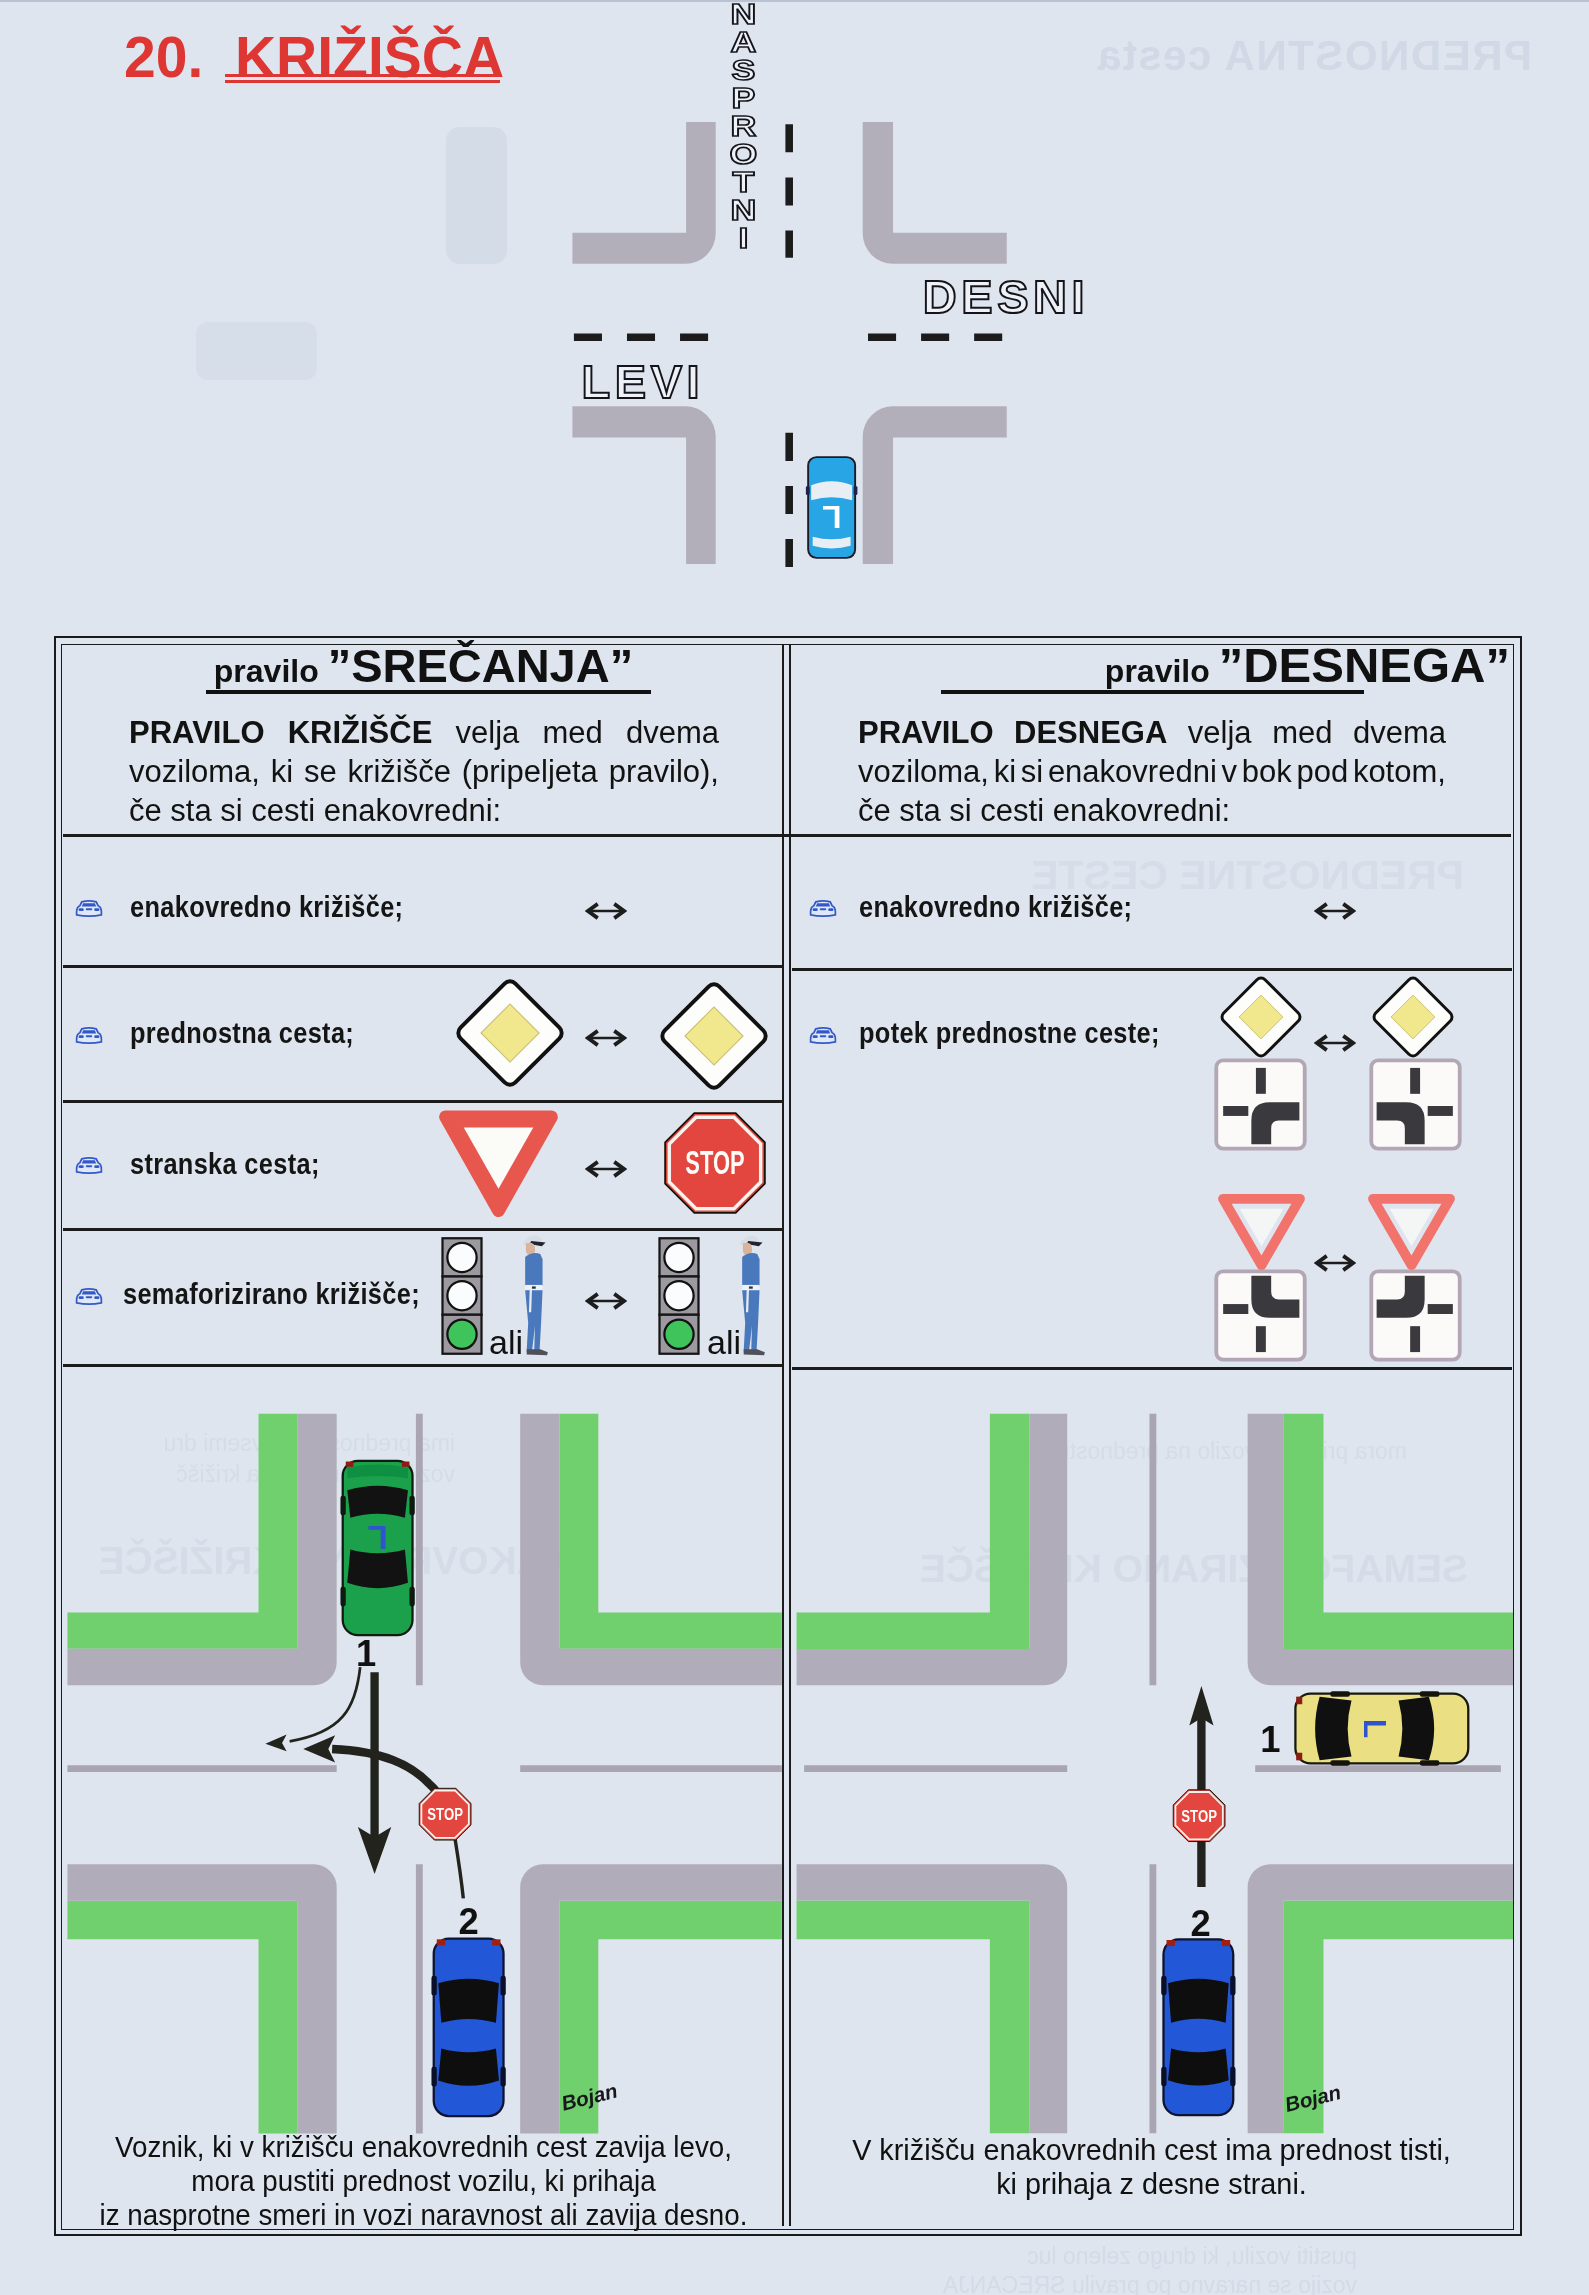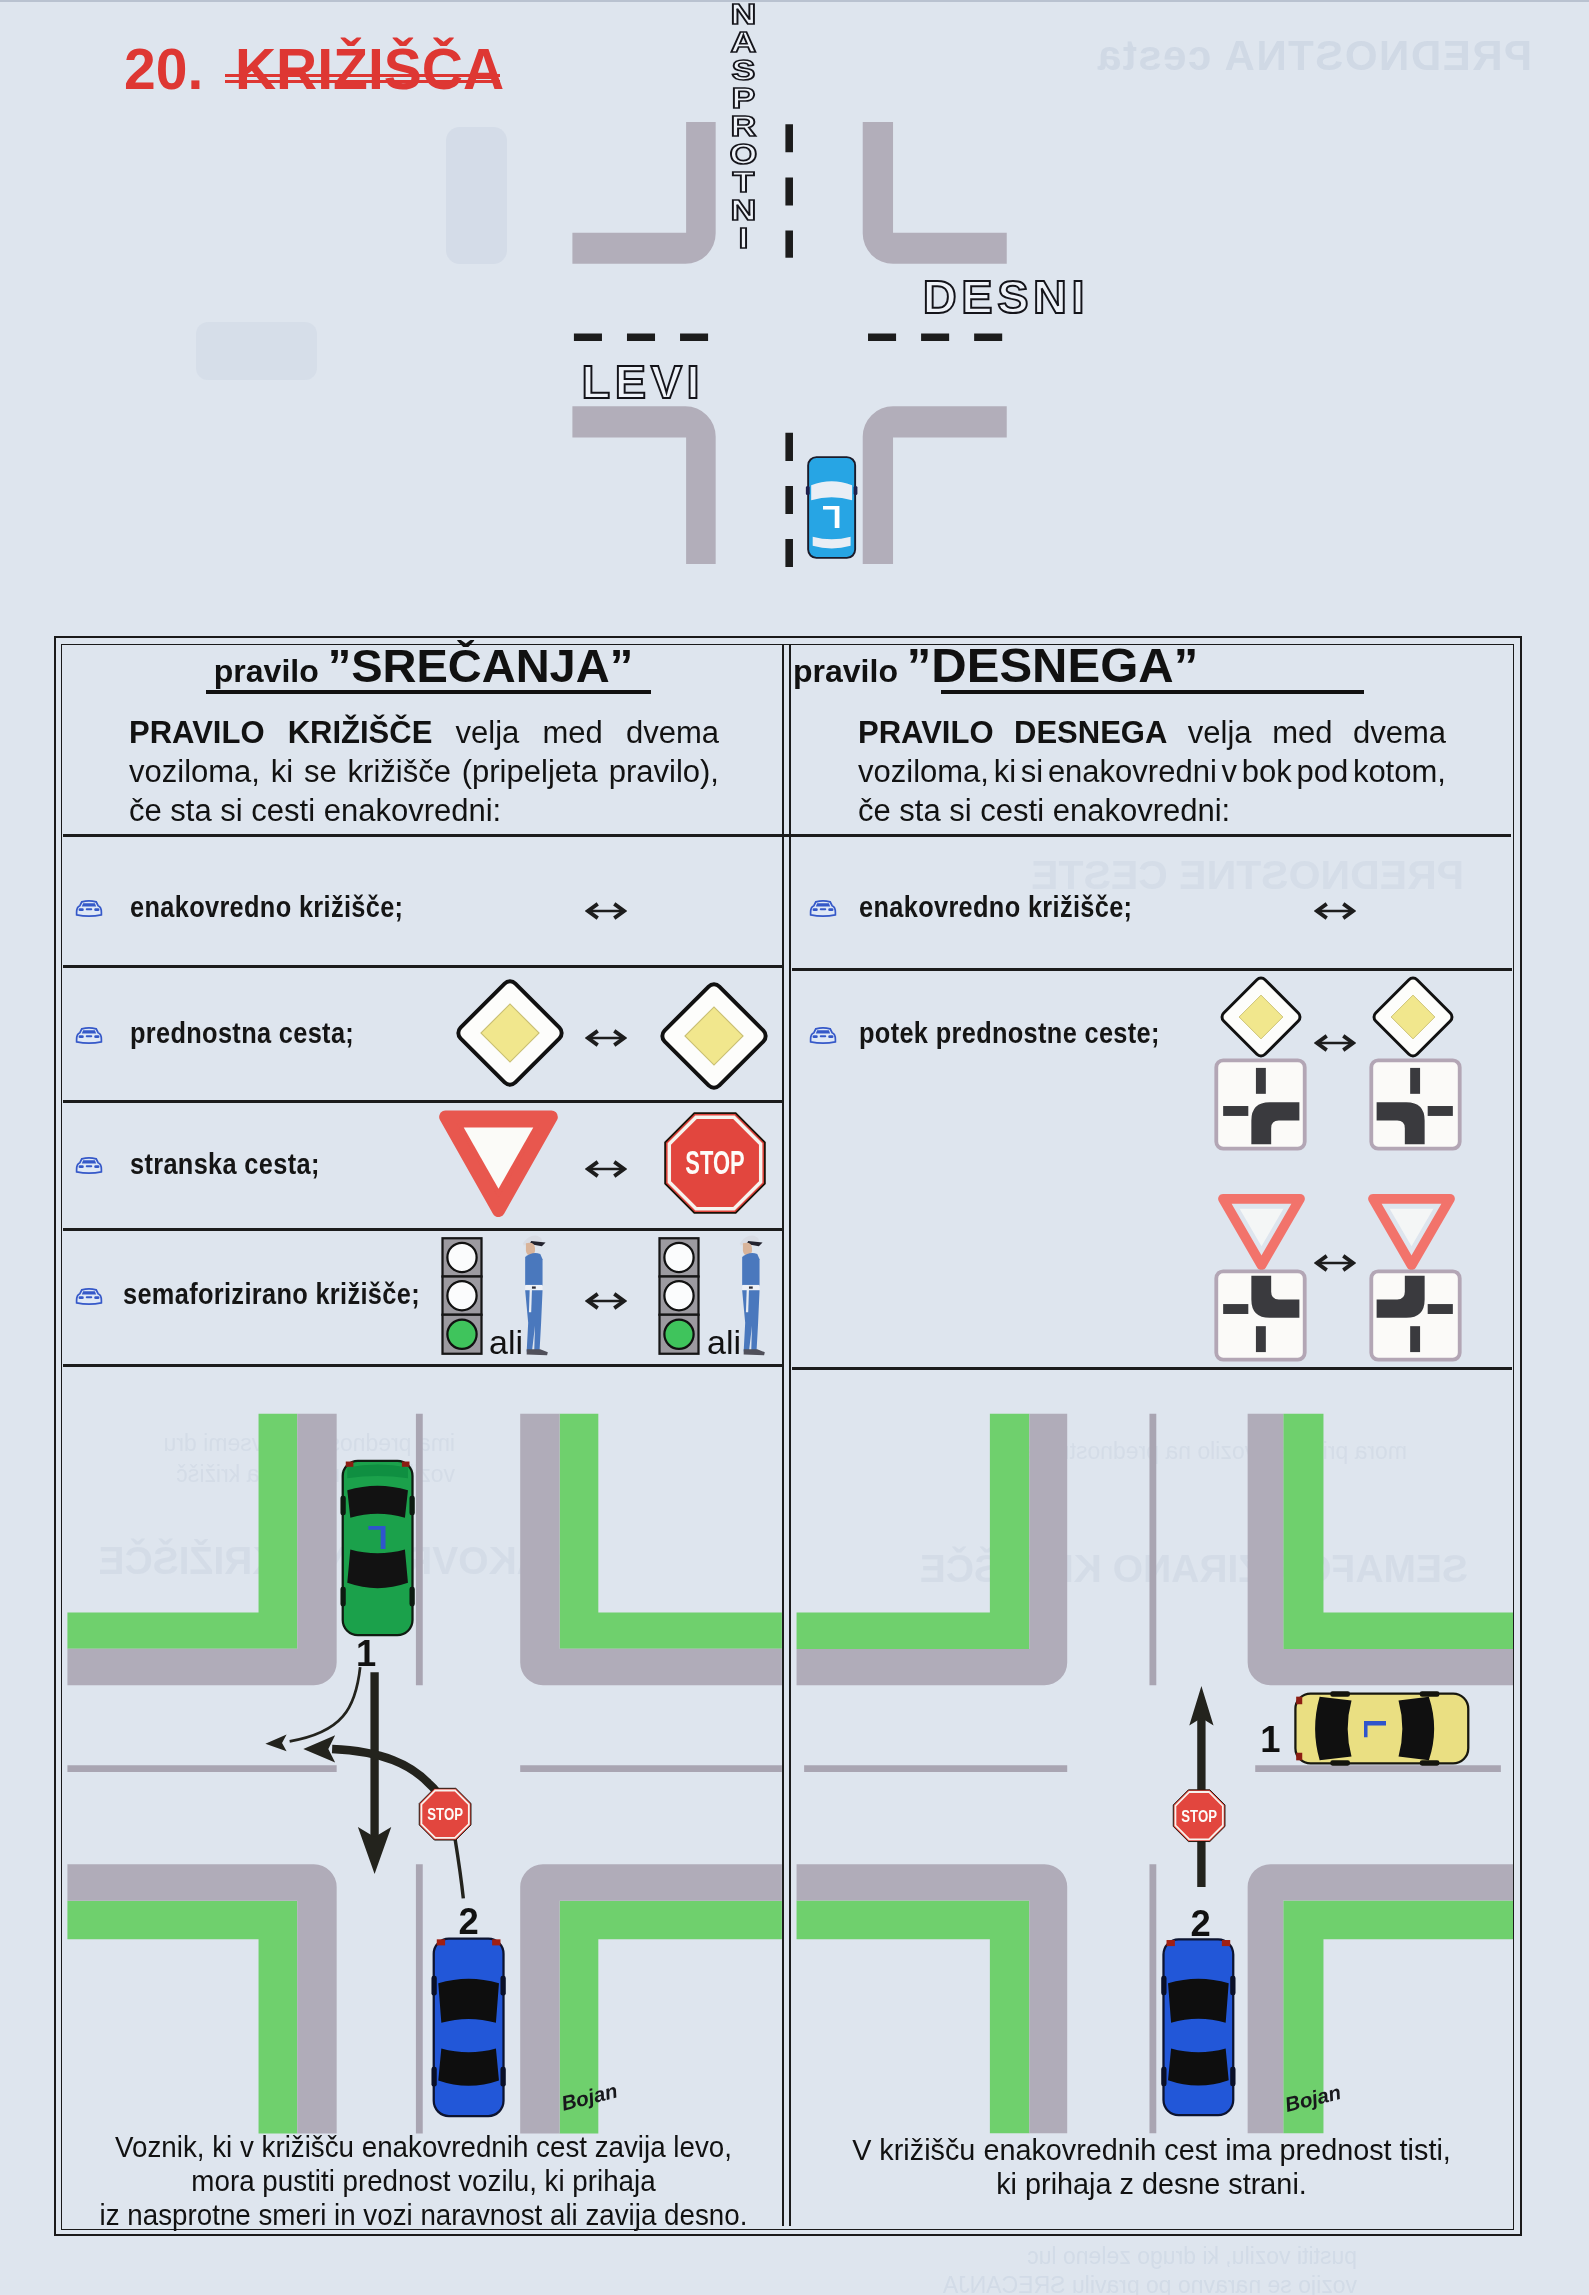--- a/index.html
+++ b/index.html
@@ -17,21 +17,21 @@
 <div class="ghost" style="left:121px;top:1461px;width:334px;font-size:23px;font-weight:normal;color:rgba(125,148,180,.10)">vozili, ker pripelje na križišč</div>
 <div class="ghost" style="left:114px;top:1539px;width:485px;font-size:39px;color:rgba(125,148,180,.10)">ENAKOVREDNO KRIŽIŠČE</div>
 <div class="ghost" style="left:876px;top:1438px;width:531px;font-size:23px;font-weight:normal;color:rgba(125,148,180,.10)">mora pripeljati vozilo na prednostni cesti</div>
 <div class="ghost" style="left:876px;top:1547px;width:592px;font-size:39px;color:rgba(125,148,180,.10)">SEMAFORIZIRANO KRIŽIŠČE</div>
 
 <div class="abs" style="left:446px;top:127px;width:61px;height:137px;border-radius:13.7px;background:rgba(150,165,195,.13)"></div>
 <div class="abs" style="left:196px;top:322px;width:121px;height:58px;border-radius:12px;background:rgba(150,165,195,.10)"></div>
 <div class="ghost" style="left:872px;top:852px;width:592px;font-size:41px;color:rgba(125,148,180,.09)">PREDNOSTNE CESTE</div>
 <div class="abs" style="left:0;top:0;width:1589px;height:1.5px;background:rgba(140,150,170,.45)"></div>
 
-<div class="abs" style="left:124px;top:36px;font-size:57px;font-weight:bold;color:#de3733;letter-spacing:0px">20.&nbsp;&nbsp;KRIŽIŠČA</div>
+<div class="abs" style="left:124px;top:24px;font-size:57px;font-weight:bold;color:#de3733;letter-spacing:0px">20.&nbsp;&nbsp;KRIŽIŠČA</div>
 <div class="abs" style="left:225px;top:74px;width:275px;height:3px;background:#de3733"></div>
 <div class="abs" style="left:225px;top:80px;width:275px;height:3px;background:#de3733"></div>
 
 <svg class="abs" style="left:0;top:0" width="1589" height="614" viewBox="0 0 2096 810">
   <g fill="#b2aeba">
     <path d="M 755 307 L 905 307 L 905 161 L 944 161 L 944 308 A 40 40 0 0 1 904 348 L 755 348 Z"></path>
     <path d="M 1138 161 H 1178 V 307 H 1328 V 348 H 1178 A 40 40 0 0 1 1138 308 V 161 Z"></path>
     <path d="M 755 536 H 904 A 40 40 0 0 1 944 576 V 744 H 905 V 577 H 755 Z"></path>
     <path d="M 1328 536 H 1178 A 40 40 0 0 0 1138 576 V 744 H 1178 V 577 H 1328 Z"></path>
   </g>
@@ -76,21 +76,21 @@
 <div class="line" style="left:63px;top:834px;width:1448px;height:3px"></div>
 <div class="line" style="left:63px;top:965px;width:719px;height:3px"></div>
 <div class="line" style="left:63px;top:1100px;width:719px;height:3px"></div>
 <div class="line" style="left:63px;top:1228px;width:719px;height:3px"></div>
 <div class="line" style="left:63px;top:1364px;width:719px;height:3px"></div>
 <div class="line" style="left:792px;top:968px;width:720px;height:3px"></div>
 <div class="line" style="left:792px;top:1367px;width:720px;height:3px"></div>
 
 <div class="abs" style="left:65px;top:641px;width:717px;text-align:center;line-height:49px"><span style="font-size:32px;font-weight:bold;color:#111">pravilo&nbsp;</span><span style="font-size:47px;font-weight:bold;color:#111">”SREČANJA”</span></div>
 <div class="abs" style="left:206px;top:690px;width:445px;height:3.8px;background:#111"></div>
-<div class="abs" style="left:793px;top:641px;width:717px;text-align:left;line-height:49px"><span style="font-size:32px;font-weight:bold;color:#111">pravilo&nbsp;</span><span style="font-size:49px;font-weight:bold;color:#111">”DESNEGA”</span></div>
+<div class="abs" style="left:793px;top:641px;width:717px;text-align:right;line-height:49px"><span style="font-size:32px;font-weight:bold;color:#111">pravilo&nbsp;</span><span style="font-size:49px;font-weight:bold;color:#111">”DESNEGA”</span></div>
 <div class="abs" style="left:941px;top:690px;width:423px;height:3.8px;background:#111"></div>
 
 <div class="para" style="left:129px;top:715px;width:590px">
   <div class="jline">
         <span><b>PRAVILO</b></span>
         <span><b>KRIŽIŠČE</b></span>
         <span>velja</span>
         <span>med</span>
         <span>dvema</span>
       </div>

